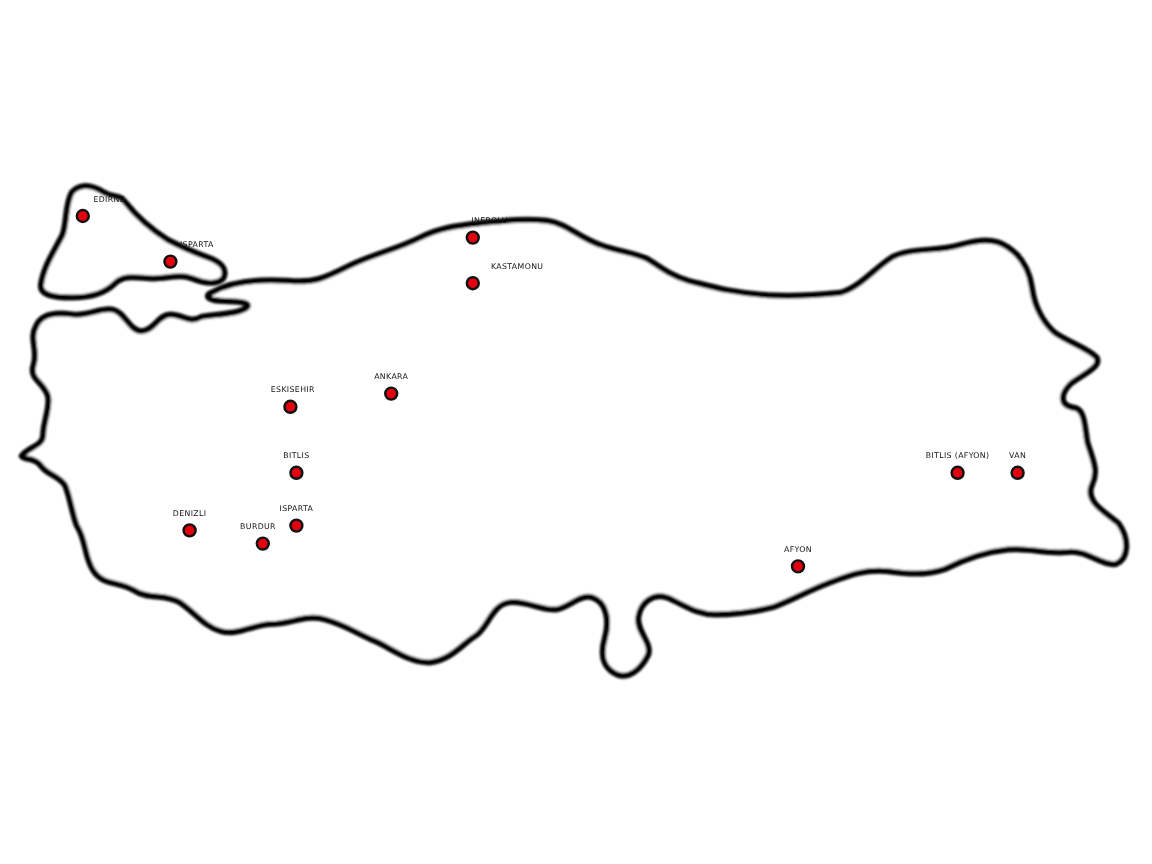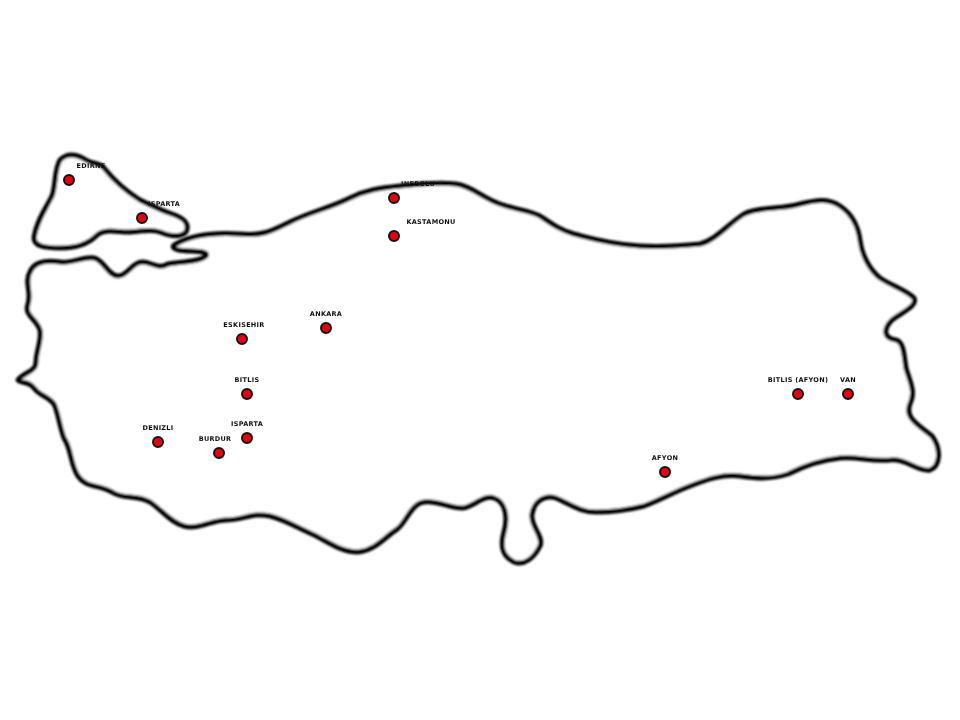--- a/index.html
+++ b/index.html
@@ -1,21 +1,21 @@
 <!DOCTYPE html>
 <html><head>
   <meta charset="utf-8">
   <style>
     html, body { margin: 0; padding: 0; background: #ffffff; }
     body { width: 960px; height: 720px; position: relative; overflow: hidden; font-family: "DejaVu Sans", sans-serif; }
     #map { position: absolute; left: 0; top: 0; width: 960px; height: 720px; }
     .outline { fill: #ffffff; stroke: #000; stroke-width: 5; stroke-linejoin: round; stroke-linecap: round; filter: url(#soft); }
     .city { position: absolute; width: 0; height: 0; }
     .city .dot { position: absolute; left: -6px; top: -6px; width: 8px; height: 8px; border-radius: 50%; border: 2px solid #111; background: #e3000f; cursor: pointer; }
-    .city .lbl { position: absolute; bottom: 10px; left: 0; transform: translateX(-50%); white-space: nowrap; font-size: 6.5px; font-weight: bold; color: #111; letter-spacing: 0.3px; }
+    .city .lbl { position: absolute; bottom: 10px; left: 0; transform: translateX(-50%); white-space: nowrap; font-size: 6.5px; font-weight: normal; color: #111; letter-spacing: 0.3px; }
   </style>
 </head>
 <body>
 
 <svg id="map" viewBox="0 0 960 720" xmlns="http://www.w3.org/2000/svg">
   <defs>
     <filter id="soft" x="-5%" y="-5%" width="110%" height="110%">
       <feGaussianBlur stdDeviation="0.8"></feGaussianBlur>
     </filter>
   </defs>
@@ -51,21 +51,21 @@
 <div id="cities">
     <div class="city" style="left: 69px; top: 180px;">
       <div class="lbl" style="left: 22px;">EDIRNE</div>
       <div class="dot"></div>
     </div>
     <div class="city" style="left: 142px; top: 218px;">
       <div class="lbl" style="left: 22px;">ISPARTA</div>
       <div class="dot"></div>
     </div>
     <div class="city" style="left: 394px; top: 198px;">
-      <div class="lbl" style="left: 24px;">INEBOLU</div>
+      <div class="lbl" style="left: 14px;">INEBOLU</div>
       <div class="dot"></div>
     </div>
     <div class="city" style="left: 394px; top: 236px;">
       <div class="lbl" style="left: 4px; margin-left: 33px;">KASTAMONU</div>
       <div class="dot"></div>
     </div>
     <div class="city" style="left: 326px; top: 328px;">
       <div class="lbl" style="left: 0px;">ANKARA</div>
       <div class="dot"></div>
     </div>

